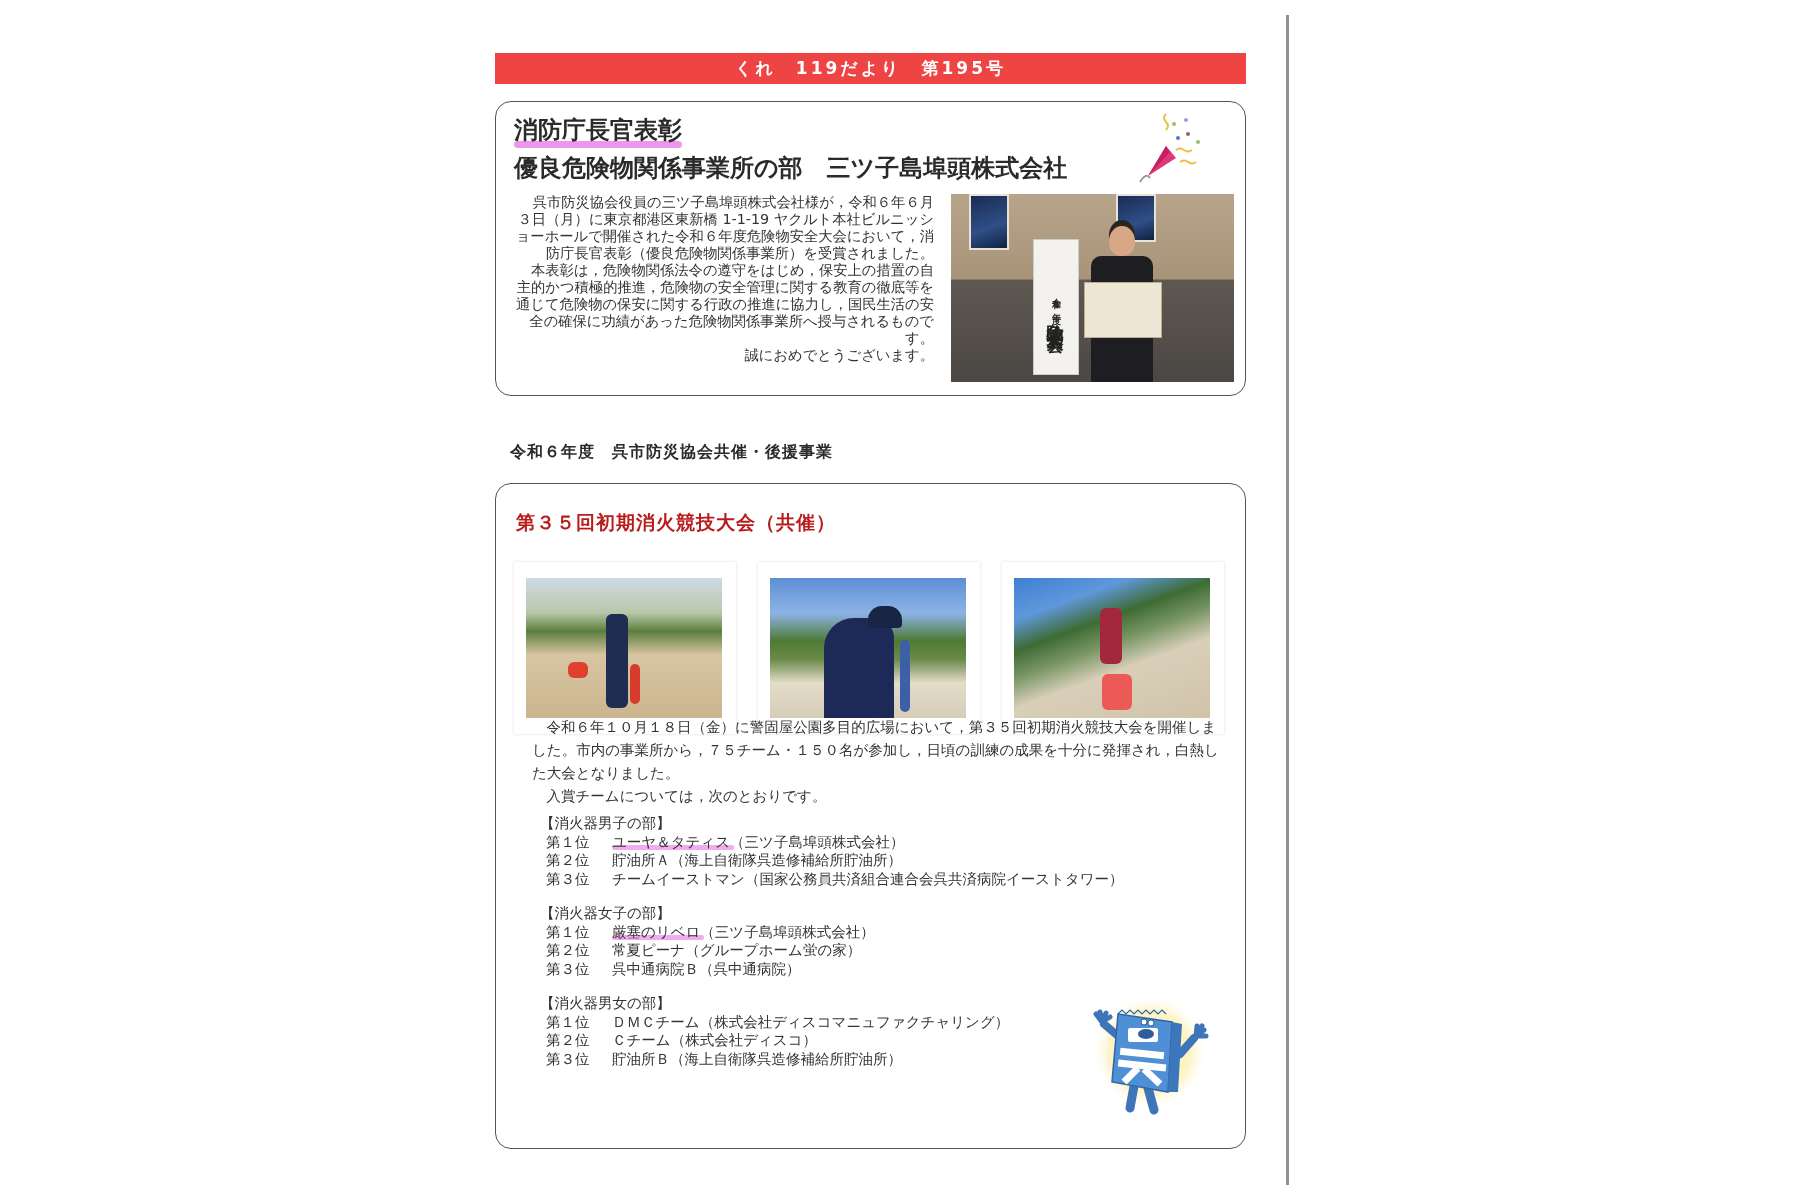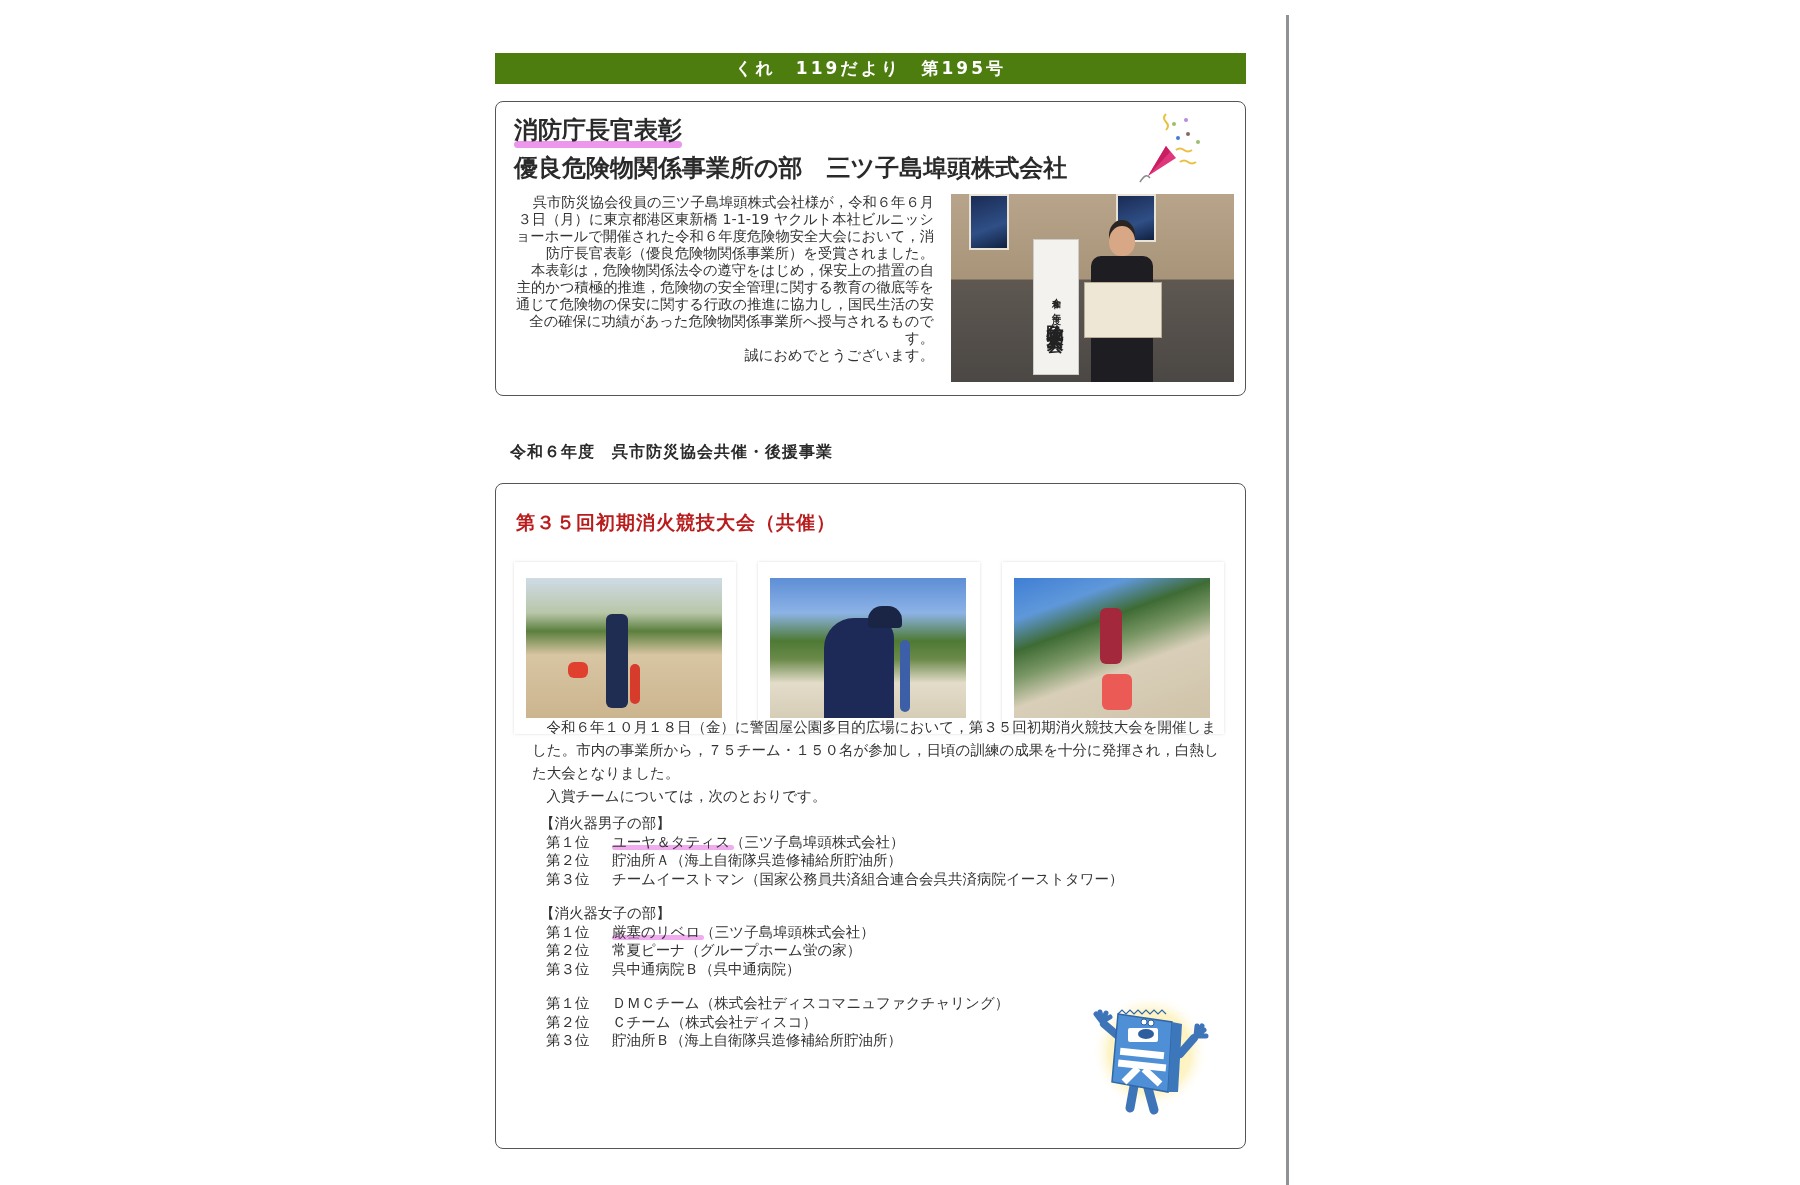--- a/index.html
+++ b/index.html
@@ -1,22 +1,22 @@
 <!DOCTYPE html>
 <html><head>
 <meta charset="utf-8">
 <style>
   html, body { margin: 0; padding: 0; background: #ffffff; }
   body { width: 1800px; height: 1185px; position: relative; overflow: hidden;
          font-family: "DejaVu Sans", "Liberation Sans", sans-serif; color: #2b2b2b; }
   .vline { position: absolute; left: 1286px; top: 15px; width: 3px; height: 1170px; background: #8f9395; }
   .header-bar { position: absolute; left: 495px; top: 53px; width: 751px; height: 31px;
-                background: #4d7c0f; color: #fff; font-size: 17px; font-weight: bold;
+                background: #ef4444; color: #fff; font-size: 17px; font-weight: bold;
                 display: flex; align-items: center; justify-content: center; letter-spacing: 3px; }
-  .box { position: absolute; border: 1.5px solid #555; border-radius: 8px; background: #fff; box-sizing: border-box; }
+  .box { position: absolute; border: 1.5px solid #555; border-radius: 16px; background: #fff; box-sizing: border-box; }
   .box1 { left: 495px; top: 101px; width: 751px; height: 295px; }
   .box2 { left: 495px; top: 483px; width: 751px; height: 666px; }
   .title1 { position: absolute; left: 18px; top: 12px; font-size: 24px; font-weight: bold; color: #2a2a2a; }
   .title1 .hl { position: absolute; left: 0; right: 0; bottom: -2px; height: 7px; background: #e774e6; opacity: 0.75; border-radius: 4px; }
   .title1 span { position: relative; }
   .title2 { position: absolute; left: 18px; top: 50px; font-size: 24px; font-weight: bold; color: #2a2a2a; white-space: nowrap; }
   .popper { position: absolute; left: 640px; top: 10px; width: 70px; height: 75px; }
   .body1 { position: absolute; left: 18px; top: 92px; width: 420px; font-size: 14.3px; line-height: 17px; color: #333; }
   .body1 p { margin: 0; text-indent: 1em; text-align: right; }
   .photo1 { position: absolute; left: 455px; top: 92px; width: 283px; height: 188px;
@@ -162,20 +162,21 @@
         <span>（グループホーム蛍の家）</span>
       </div>
       <div class="row">
         <span class="rank">第３位</span>
         <span>呉中通病院Ｂ</span>
         <span>（呉中通病院）</span>
       </div>
     </div>
 
     <div class="cat">
+      <div class="cat-head">【消火器男女の部】</div>
       <div class="row">
         <span class="rank">第１位</span>
         <span>ＤＭＣチーム</span>
         <span>（株式会社ディスコマニュファクチャリング）</span>
       </div>
       <div class="row">
         <span class="rank">第２位</span>
         <span>Ｃチーム</span>
         <span>（株式会社ディスコ）</span>
       </div>

